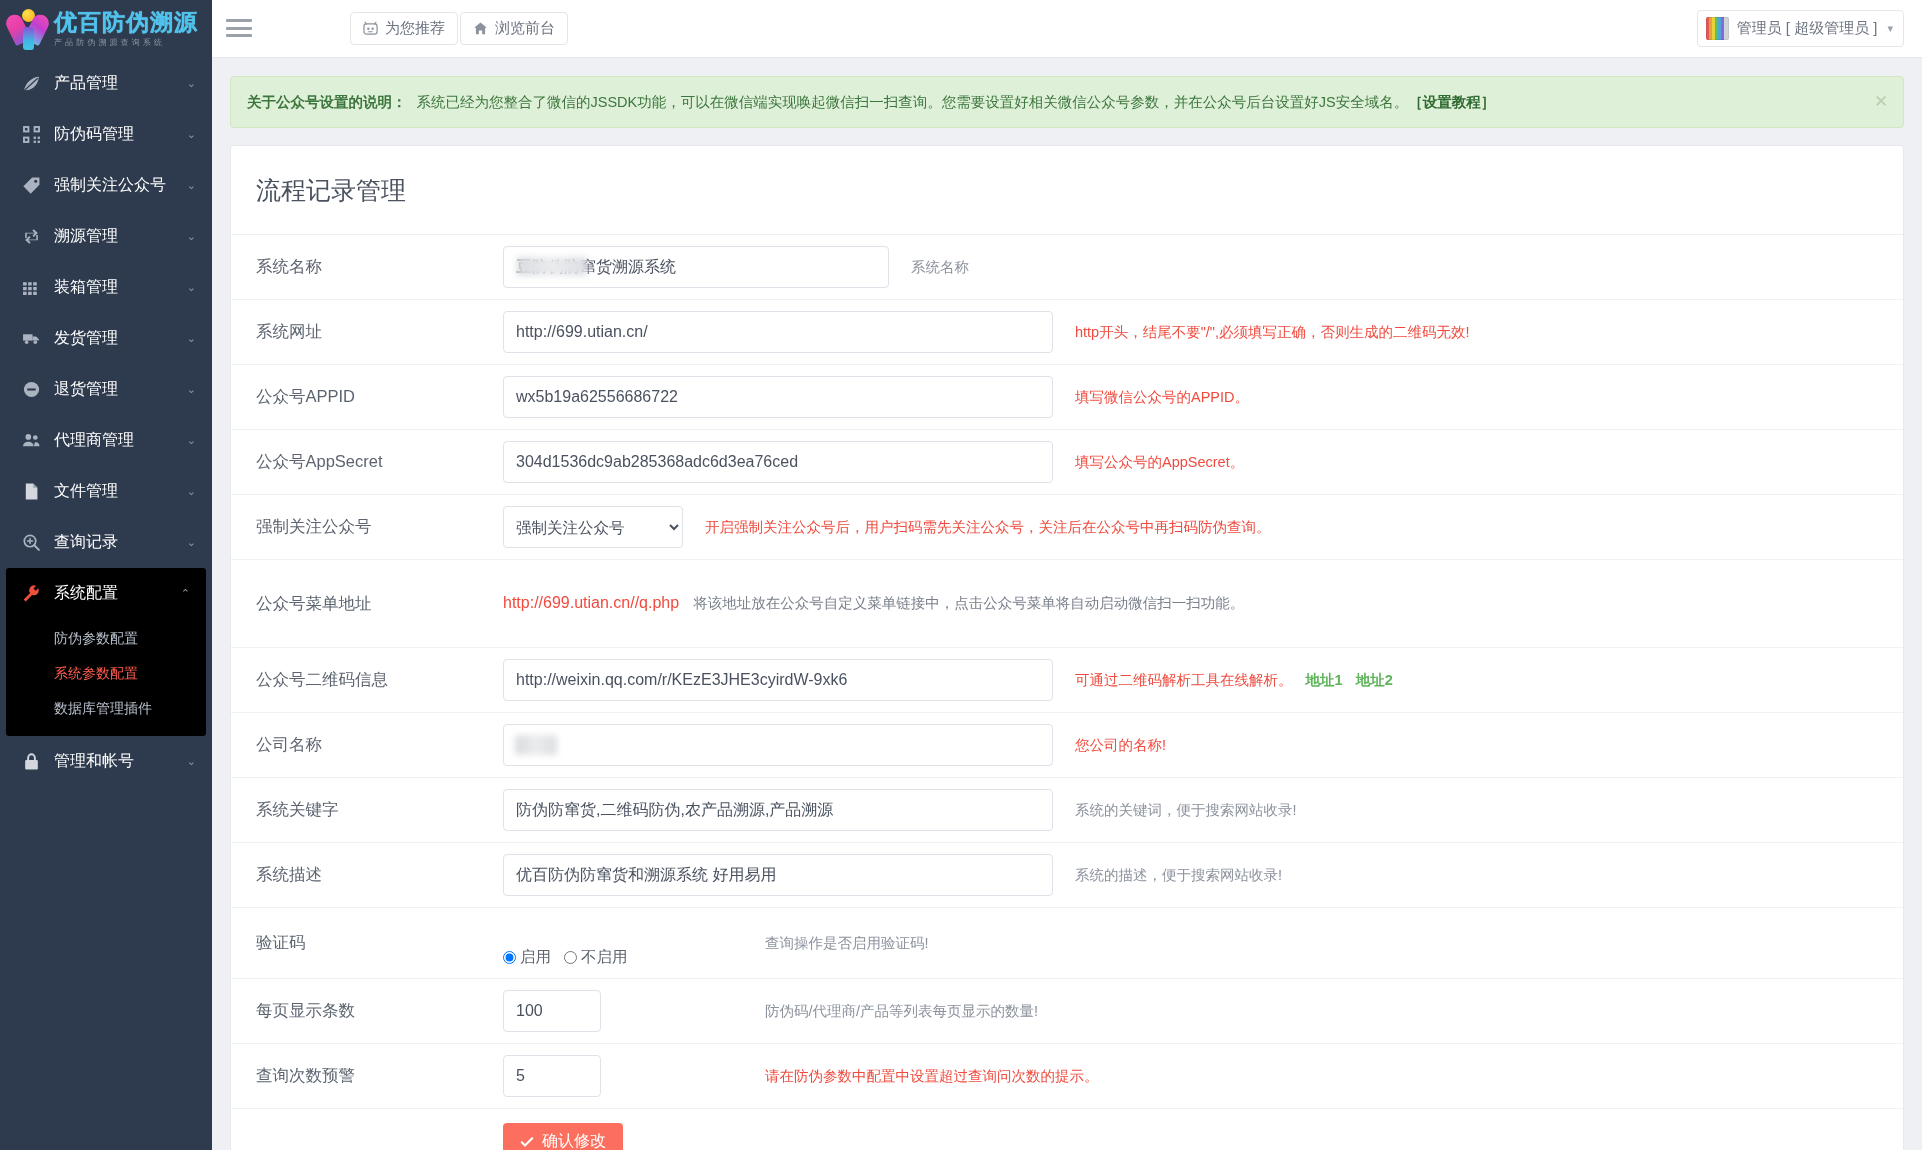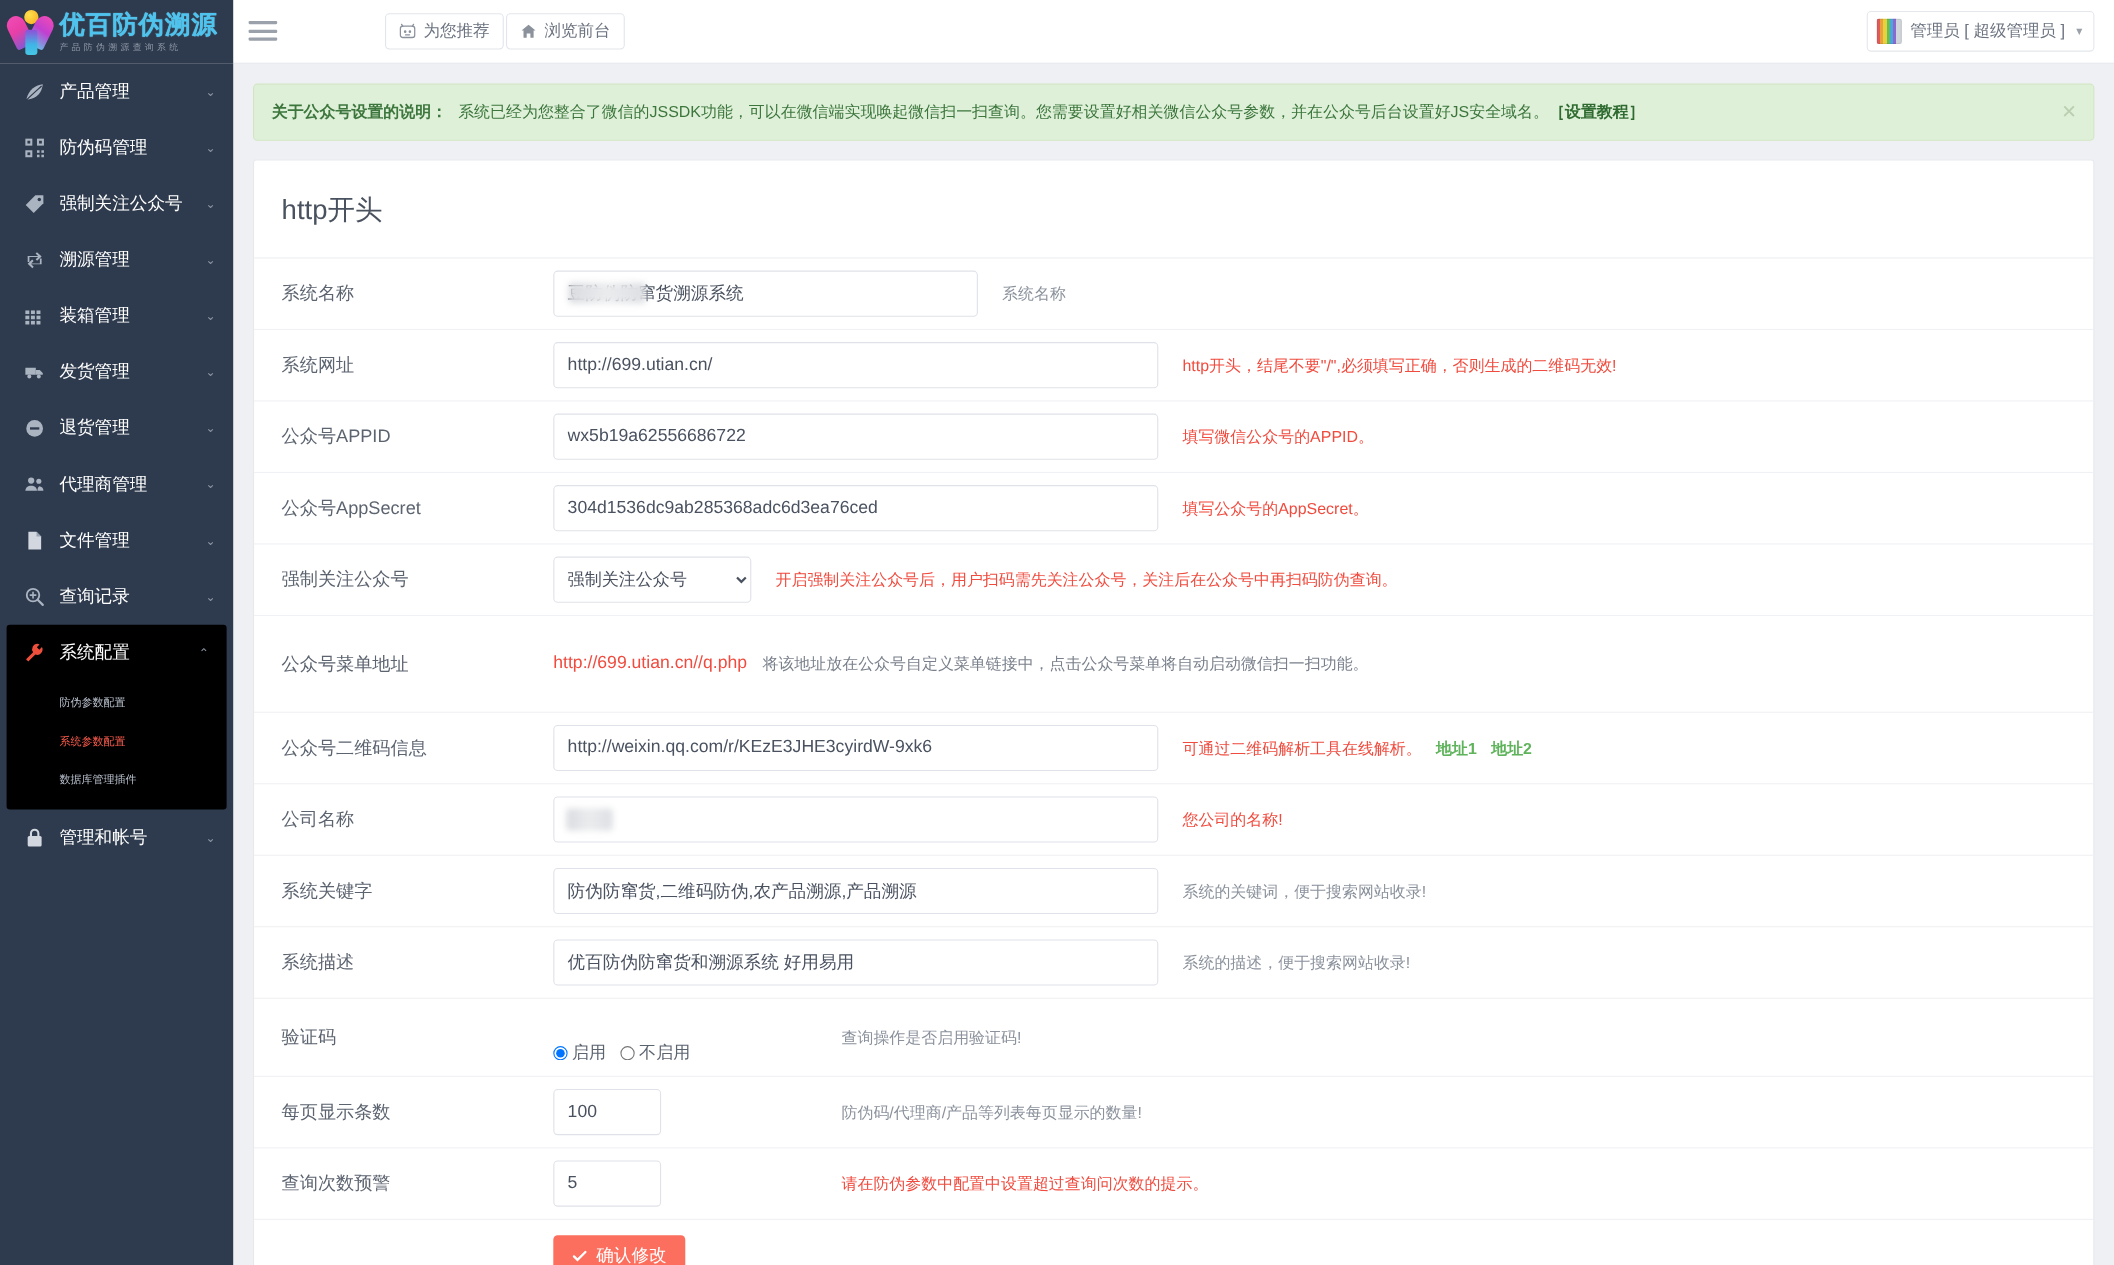--- a/index.html
+++ b/index.html
@@ -82,21 +82,21 @@
   }
   .nav-item .ni-ico { width: 19px; flex: 0 0 19px; margin-right: 13px; display: block; }
   .nav-item .ni-label { flex: 1 1 auto; white-space: nowrap; }
   .nav-item .ni-caret { font-size: 11px; color: #8d97a6; }
   .nav-group.open { background: #000000; border-radius: 3px; margin: 0 6px; }
   .nav-group.open > .nav-item { padding-left: 16px; }
   .nav-group.open > .nav-item .ni-label { color: #fff; }
   .subnav { padding: 2px 0 10px 0; }
   .sub-item {
     height: 35px; display: flex; align-items: center; padding-left: 48px;
-    font-size: 10px; color: #b8c0cc; cursor: pointer;
+    font-size: 14px; color: #b8c0cc; cursor: pointer;
   }
   .sub-item.active { color: #ff5c4d; }
 
   
   #content { position: absolute; left: 212px; top: 58px; width: 1710px; height: 1092px; }
   #alert {
     position: relative; margin: 18px 18px 0 18px; height: 52px;
     background: #dff0d8; border: 1px solid #d2e6c4; border-radius: 4px;
     display: flex; align-items: center; padding: 0 38px 0 16px;
     font-size: 14.5px; color: #3c763d; line-height: 1.3;
@@ -355,21 +355,21 @@
 <div id="content">
 
   <div id="alert">
     <span>
       <b>关于公众号设置的说明：</b><span>系统已经为您整合了微信的JSSDK功能，可以在微信端实现唤起微信扫一扫查询。您需要设置好相关微信公众号参数，并在公众号后台设置好JS安全域名。</span><span id="alert-link">［设置教程］</span>
     </span>
     <span id="alert-close">✕</span>
   </div>
 
   <div id="card">
-    <div id="card-title">http开头</div>
+    <div id="card-title">流程记录管理</div>
 
     <div class="frow">
       <div class="flabel">系统名称</div>
       <div class="fctrl in-wrap">
         <input class="tin w-sysname" value="豆防伪防窜货溯源系统" style="">
         <span class="blur-chip" style="left:14px; top:11px; width:70px; height:19px;"></span>
       </div>
       <div class="fhelp">系统名称</div>
     </div>
 

